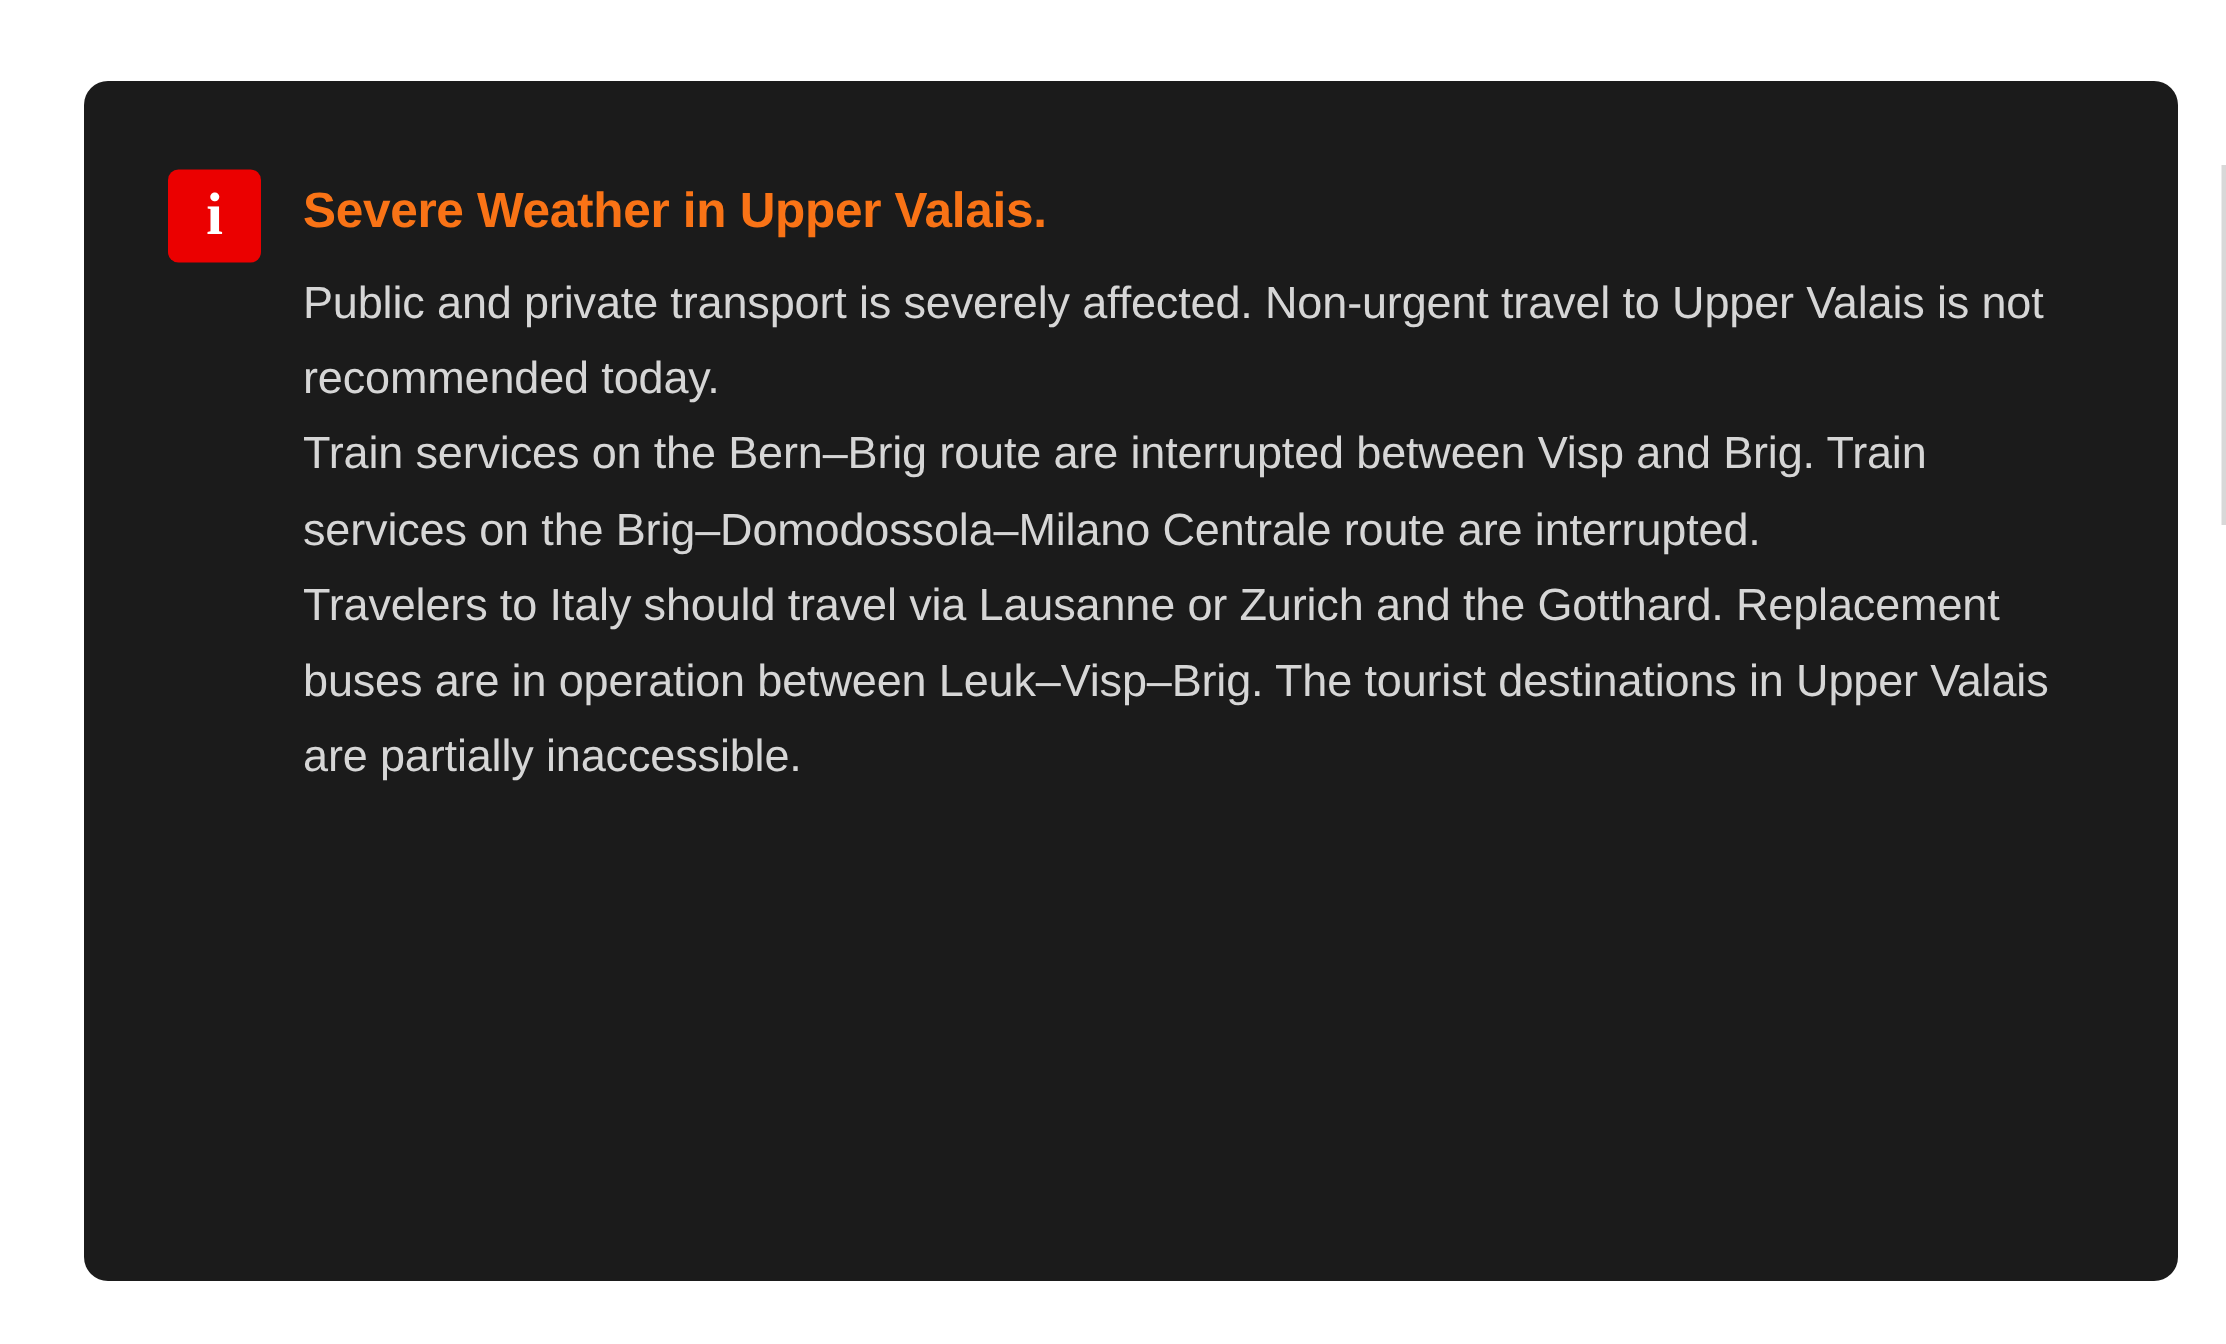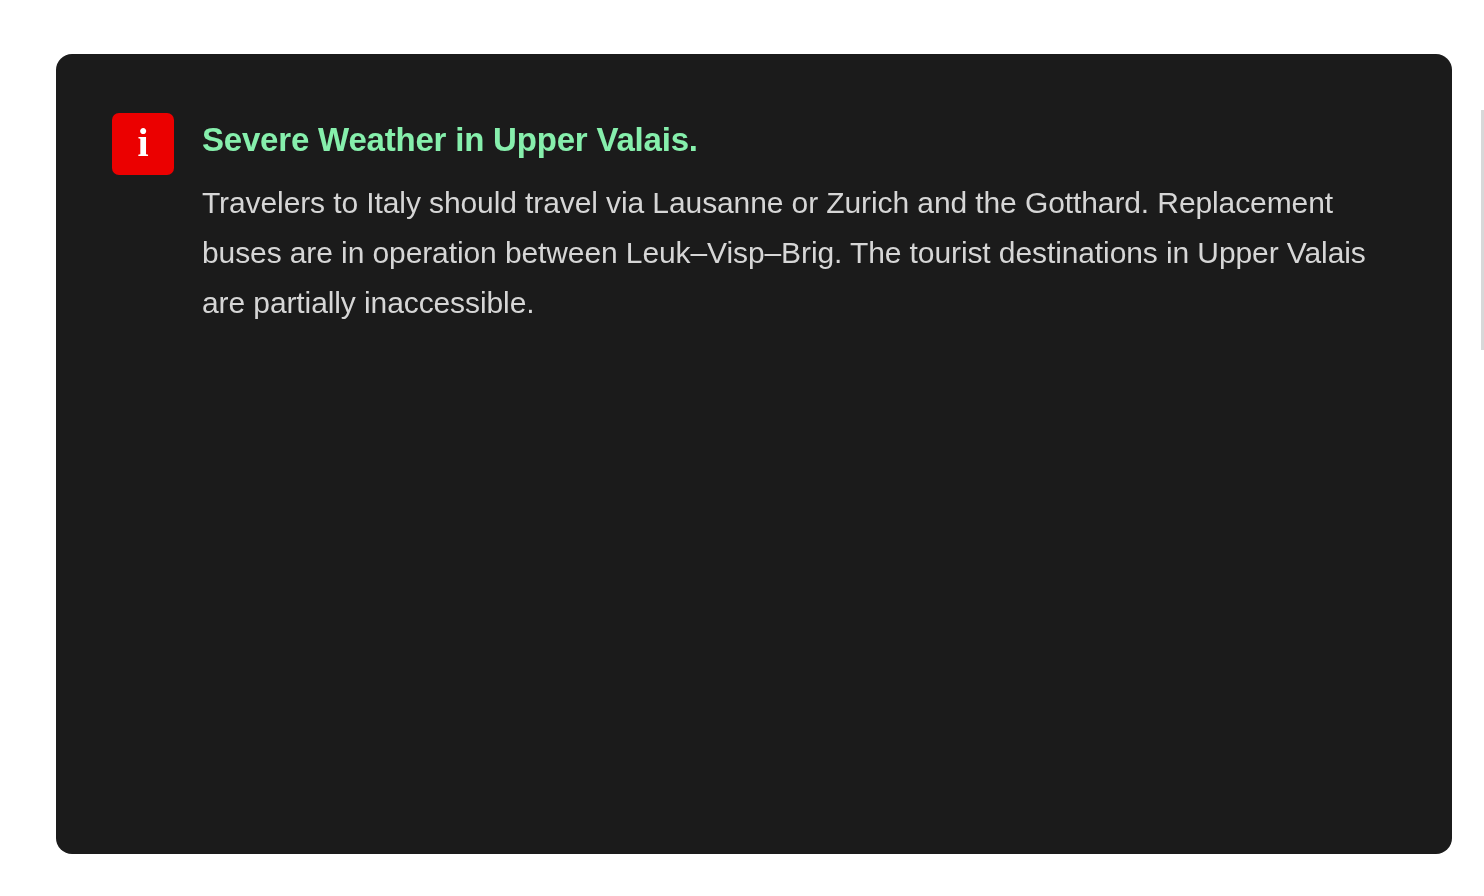--- a/index.html
+++ b/index.html
@@ -69,21 +69,21 @@
     letter-spacing: 0;
     transform: translateY(-1px);
   }
 
   .alert-body {
     flex: 1 1 auto;
     min-width: 0;
   }
 
   .alert-title {
-    color: #86efac;
+    color: #f97316;
     font-size: 33px;
     font-weight: bold;
     line-height: 1.2;
     margin: 8px 0 18px 0;
     letter-spacing: -0.2px;
   }
 
   .alert-paragraph {
     color: #d6d6d6;
     font-size: 30px;
@@ -102,19 +102,21 @@
 
   <div class="alert-card">
     <div class="alert-head">
 
       <div class="info-badge">
         <span class="glyph">i</span>
       </div>
 
       <div class="alert-body">
         <div class="alert-title">Severe Weather in Upper Valais.</div>
+        <p class="alert-paragraph">Public and private transport is severely affected. Non-urgent travel to Upper Valais is not recommended today.</p>
+        <p class="alert-paragraph">Train services on the Bern–Brig route are interrupted between Visp and Brig. Train services on the Brig–Domodossola–Milano Centrale route are interrupted.</p>
         <p class="alert-paragraph">Travelers to Italy should travel via Lausanne or Zurich and the Gotthard. Replacement buses are in operation between Leuk–Visp–Brig. The tourist destinations in Upper Valais are partially inaccessible.</p>
       </div>
 
     </div>
   </div>
 
 </div>
 
 </body></html>

